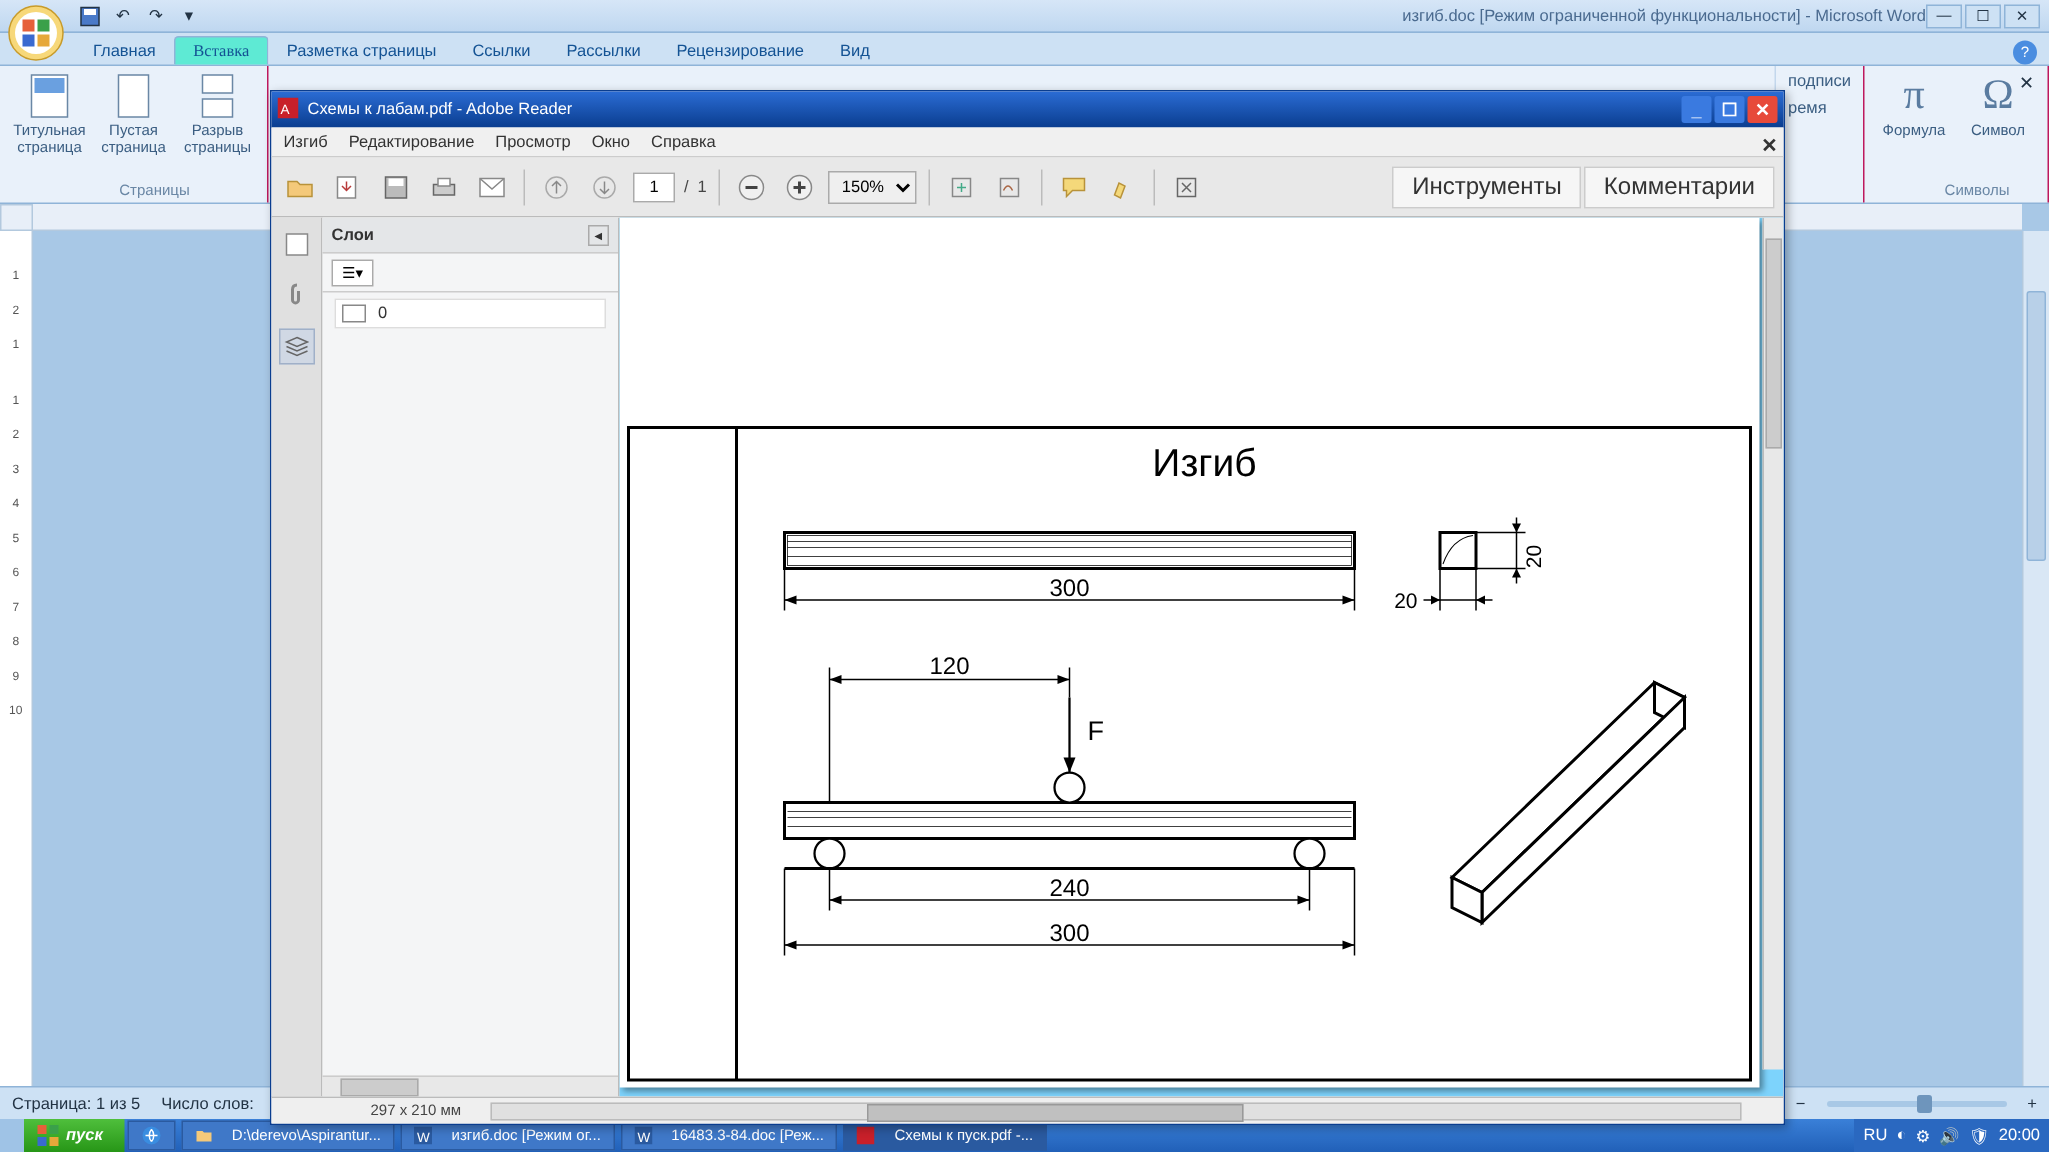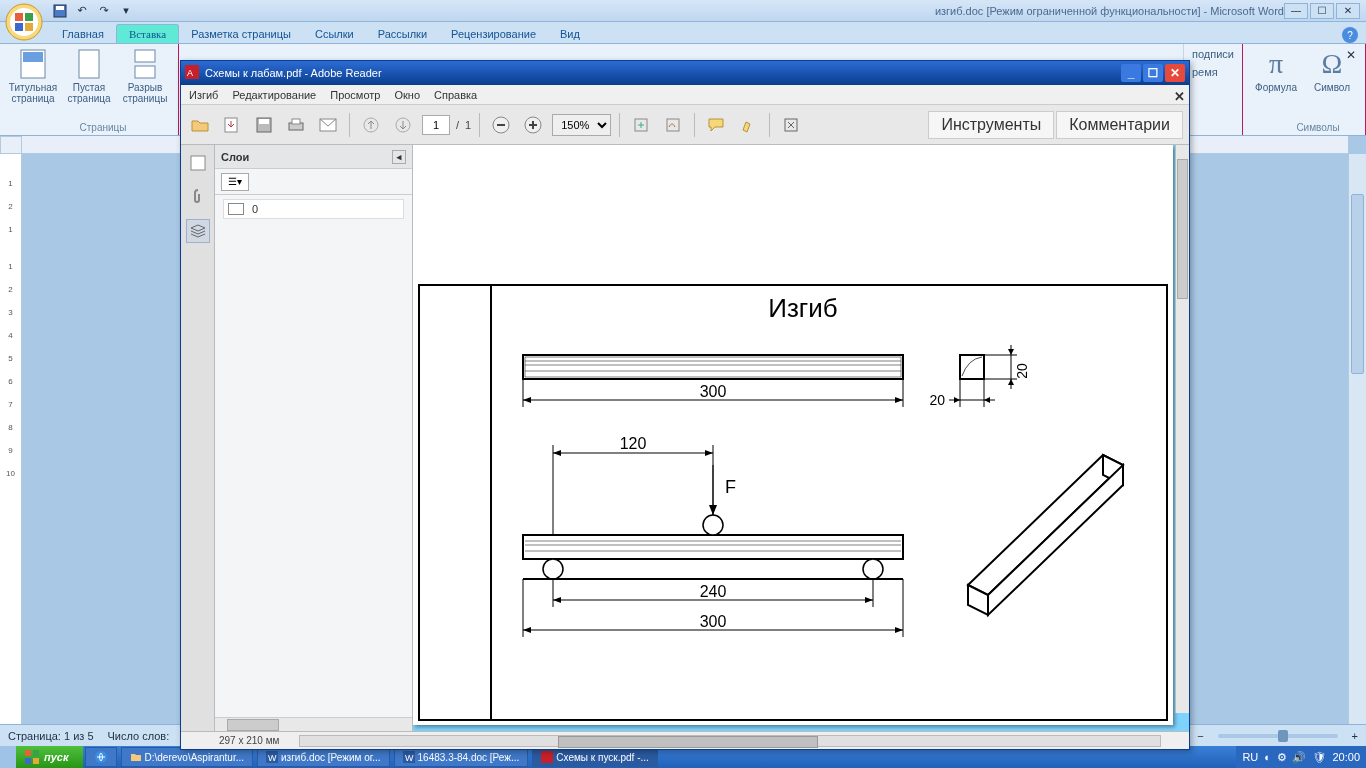--- a/index.html
+++ b/index.html
@@ -39,21 +39,21 @@
 .statusbar { position:absolute; left:0; right:0; bottom:22px; height:22px; background:#cde1f4; border-top:1px solid #8fb4d8; display:flex; align-items:center; font-size:11px; color:#234; padding:0 8px; gap:14px;}
 .statusbar .sep{flex:1;}
 .zoom-slider { width:120px; height:4px; background:#a8c8e6; border-radius:2px; position:relative;}
 .zoom-slider::after{content:''; position:absolute; left:50%; top:-4px; width:10px; height:12px; background:#6e95bc; border-radius:2px;}
 .view-btns { display:flex; gap:1px;}
 .view-btn { width:20px; height:16px; background:#dceaf7; border:1px solid #a8c8e6;}
 
 
 .taskbar { position:absolute; left:16px; right:0; bottom:0; height:22px; background:linear-gradient(#3a80d8,#2160b8); display:flex; align-items:center; font-size:11px; color:#fff;}
 .start-btn { height:22px; padding:0 14px 0 8px; background:linear-gradient(#4fbf3c,#279617); display:flex; align-items:center; gap:4px; font-weight:bold; font-style:italic;}
-.task-item { height:20px; margin:1px 2px; padding:0 8px; background:#3f78c8; border:1px solid #2a5aa0; display:flex; align-items:center; gap:3px; font-size:10px; max-width:170px; overflow:hidden; white-space:nowrap;}
+.task-item { height:20px; margin:1px 2px; padding:0 8px; background:#3f78c8; border:1px solid #2a5aa0; display:flex; align-items:center; gap:13px; font-size:10px; max-width:170px; overflow:hidden; white-space:nowrap;}
 .task-item.active{ background:#2a5aa0;}
 .tray { margin-left:auto; padding:0 6px; display:flex; align-items:center; gap:6px; background:#2a68c0; height:22px;}
 
 
 .reader-window { position:absolute; left:180px; top:60px; width:1010px; height:690px; background:#fff; border:1px solid #0a3d8f; box-shadow:2px 2px 6px rgba(0,0,0,.3); display:flex; flex-direction:column; z-index:20;}
 .reader-title { height:24px; background:linear-gradient(#2b6cd4,#0a3d8f); color:#fff; display:flex; align-items:center; padding:0 4px; font-size:11px; gap:6px;}
 .reader-title .rt-text{flex:1;}
 .reader-win-btns{display:flex; gap:2px;}
 .reader-win-btn{width:20px; height:18px; display:flex; align-items:center; justify-content:center; font-size:12px; font-weight:bold; border-radius:2px;}
 .reader-min{background:#3a7ae0; color:#fff;}
@@ -83,21 +83,21 @@
 .layers-list{padding:4px 8px; font-size:11px; color:#333;}
 .layer-row{display:flex; align-items:center; gap:8px; padding:3px 4px; border:1px solid #ddd; background:#fff;}
 .layer-eye{width:16px; height:12px; border:1px solid #888; background:#fff;}
 .layers-hscroll{margin-top:auto; height:14px; background:#e8e8e8; border-top:1px solid #ccc; position:relative;}
 .layers-hscroll::after{content:''; position:absolute; left:12px; top:1px; width:50px; height:10px; background:#ccc; border:1px solid #aaa;}
 
 .page-area{flex:1; position:relative; background:#7dd3fc; overflow:hidden;}
 .page-vscroll{position:absolute; right:0; top:0; bottom:18px; width:14px; background:#e8e8e8; border-left:1px solid #bbb;}
 .page-vscroll-thumb{position:absolute; left:1px; right:1px; top:14px; height:140px; background:#ccc; border:1px solid #aaa;}
 .reader-status{height:18px; background:#efefef; border-top:1px solid #bbb; font-size:10px; color:#444; display:flex; align-items:center; padding:0 8px;}
-.reader-status .dims{margin-left:30px;}
+.reader-status .dims{margin-left:58px;}
 .reader-hscroll{flex:1; height:12px; margin:0 20px; background:#e0e0e0; border:1px solid #bbb; position:relative;}
 .reader-hscroll::after{content:''; position:absolute; left:30%; top:0; width:30%; height:100%; background:#c0c0c0; border:1px solid #999;}
 
 .pdf-page{position:absolute; left:0; top:0; width:760px; height:580px; background:#fff; box-shadow:2px 2px 4px rgba(0,0,0,.4);}
 .drawing{position:absolute; left:0; top:0; width:100%; height:100%;}
 
 .word-close-x{position:absolute; right:6px; top:46px; width:18px; height:18px; display:flex; align-items:center; justify-content:center; font-size:12px; color:#234; z-index:5;}
 </style>
 </head>
 <body>

